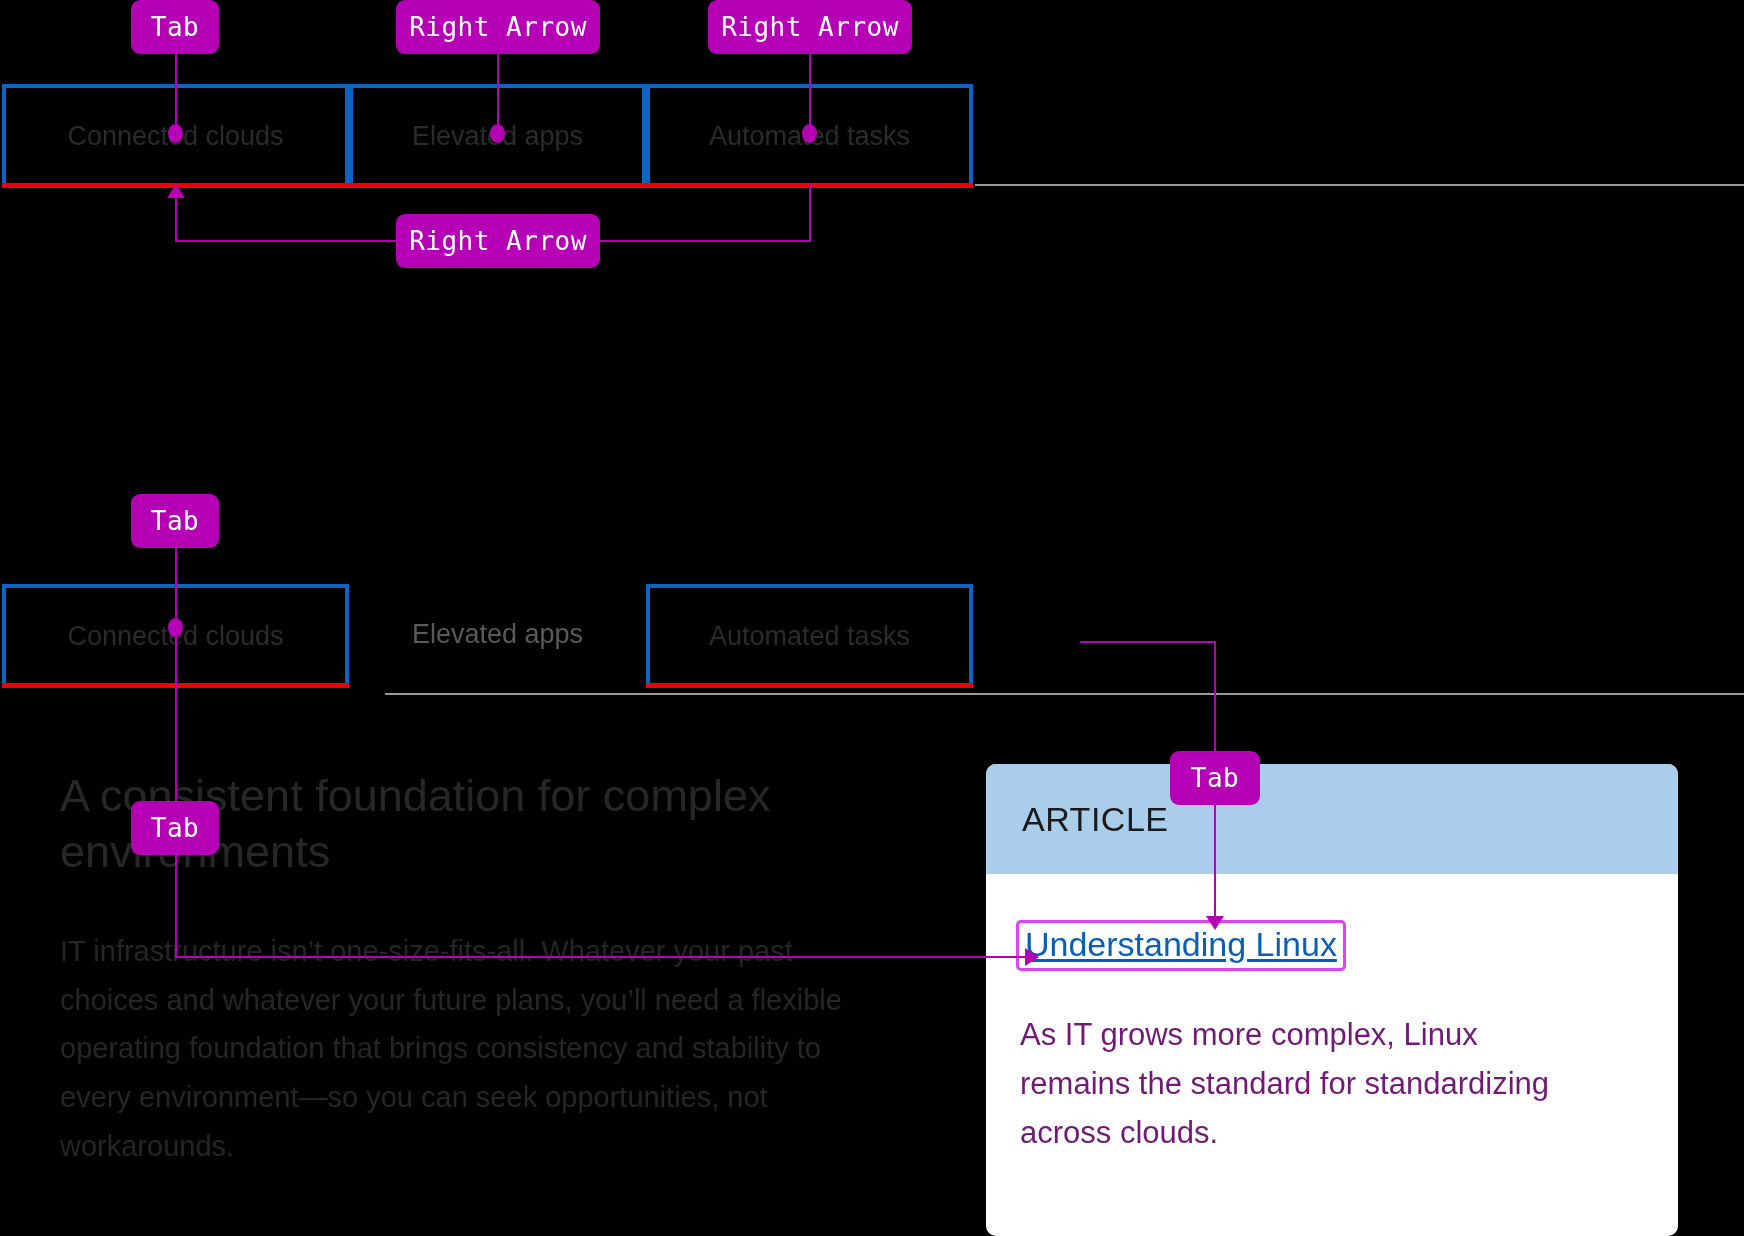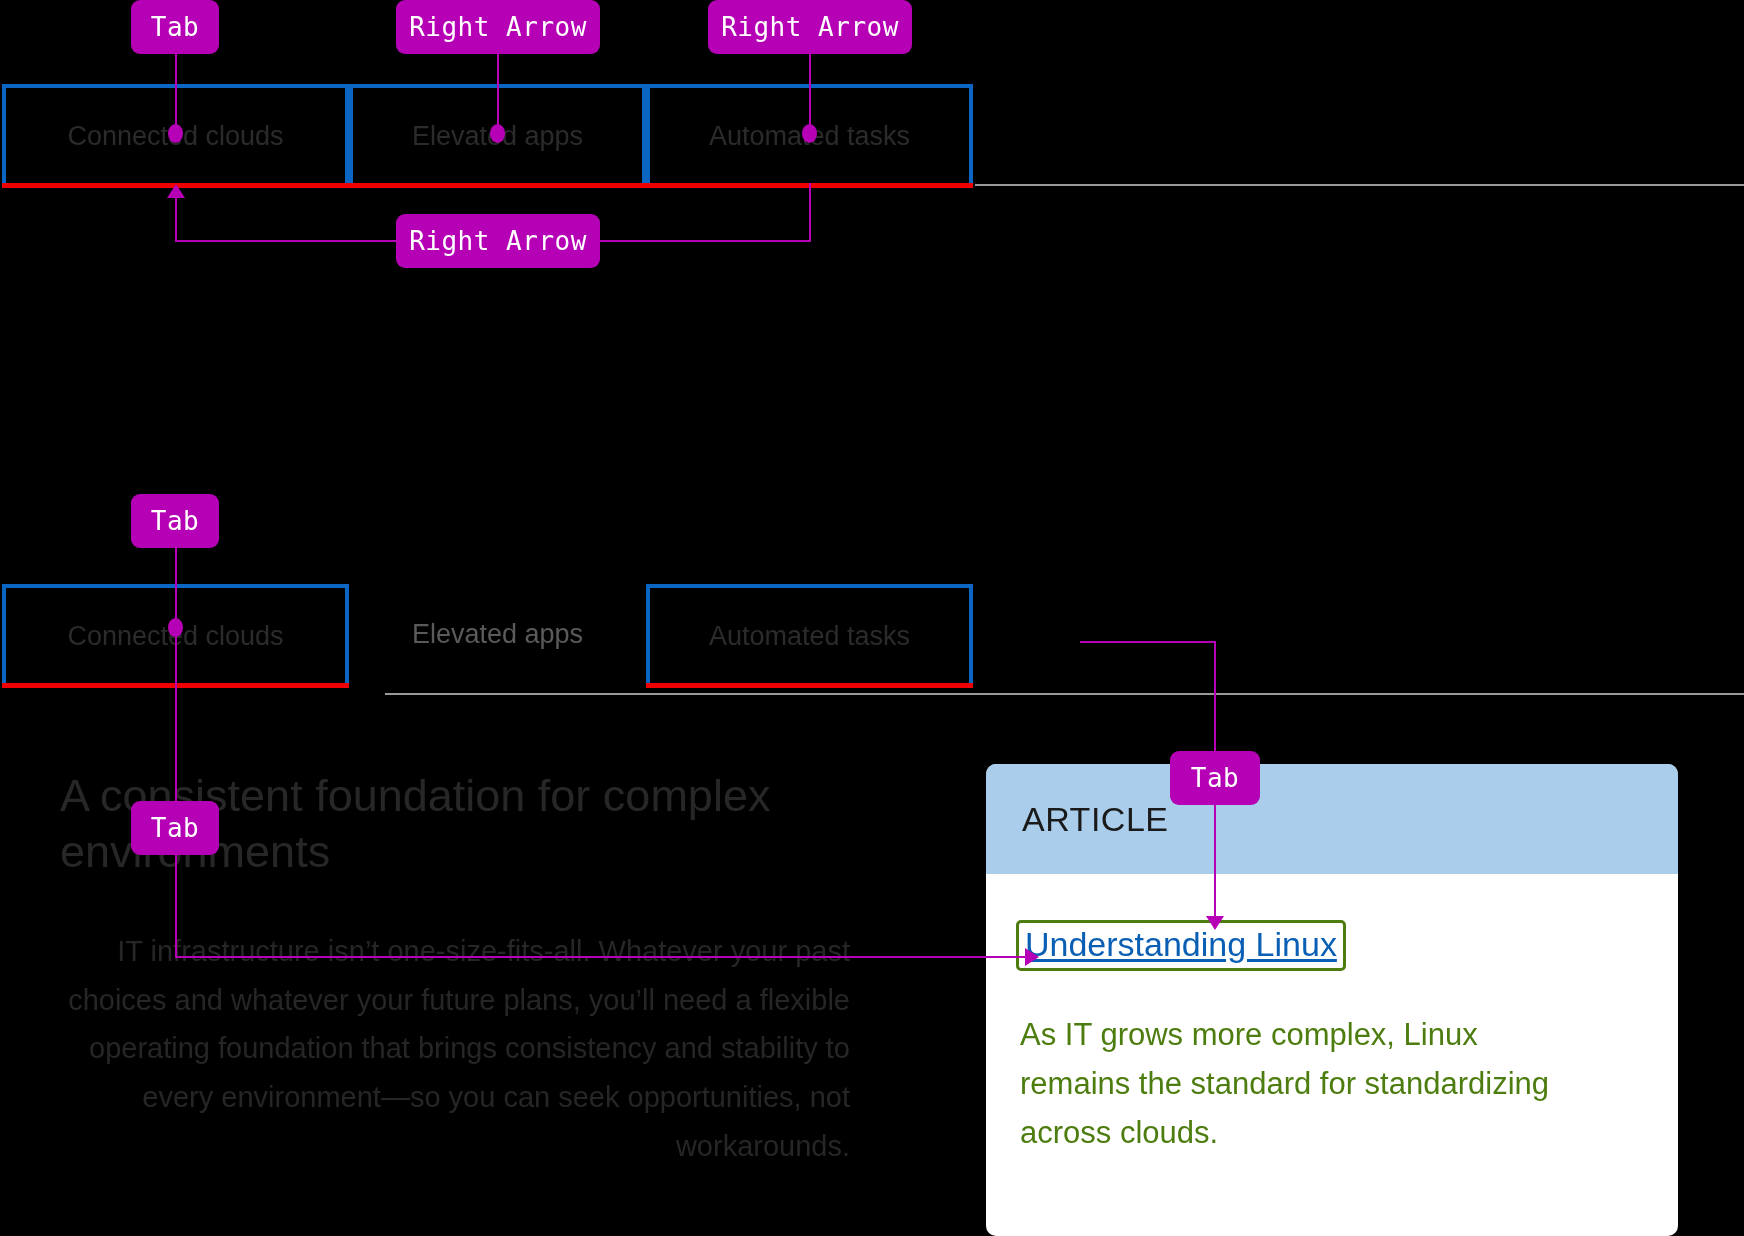--- a/index.html
+++ b/index.html
@@ -61,41 +61,41 @@
   .caption .mono{font-family:"DejaVu Sans Mono","Liberation Mono",monospace;
                  font-size:23px;}
 
   
   .bodyhead{
     position:absolute;width:830px;
     font-size:45px;line-height:1.25;color:#272727;font-weight:400;
   }
   .bodytext{
     position:absolute;width:790px;
-    font-size:29px;line-height:1.68;color:#262626;text-align:right;
+    font-size:29px;line-height:1.68;color:#262626;
   }
 
   
   .card{position:absolute;background:#ffffff;border-radius:10px;
         overflow:hidden;z-index:20;box-sizing:border-box;}
   .card-head{height:110px;background:#a9cdeb;display:flex;align-items:center;padding-left:8px;}
   .card-head span{margin-left:28px;font-size:34px;color:#1a1a1a;
                   letter-spacing:.5px;}
   .card-body{padding:46px 30px 0 30px;}
   .card-link{
     display:inline-block;
-    border:3px solid #4d7c0f;
+    border:3px solid #d946ef;
     border-radius:5px;
     padding:2px 6px 4px 6px;
     color:#0a5fb4;
     font-size:34px;
     text-decoration:underline;
     text-underline-offset:3px;
   }
-  .card-para{margin:40px 2px 0 4px;font-size:31px;line-height:1.58;color:#4d7c0f;width:540px;}
+  .card-para{margin:40px 2px 0 4px;font-size:31px;line-height:1.58;color:#701a75;width:540px;}
 </style>
 </head>
 <body>
 
 <div class="stage">
 
   <div class="pill" style="left:131px;top:0px;width:88px;height:54px;">Tab</div>
   <div class="pill" style="left:396px;top:0px;width:204px;height:54px;">Right Arrow</div>
   <div class="pill" style="left:708px;top:0px;width:204px;height:54px;">Right Arrow</div>
   <div class="pill" style="left:396px;top:214px;width:204px;height:54px;">Right Arrow</div>

